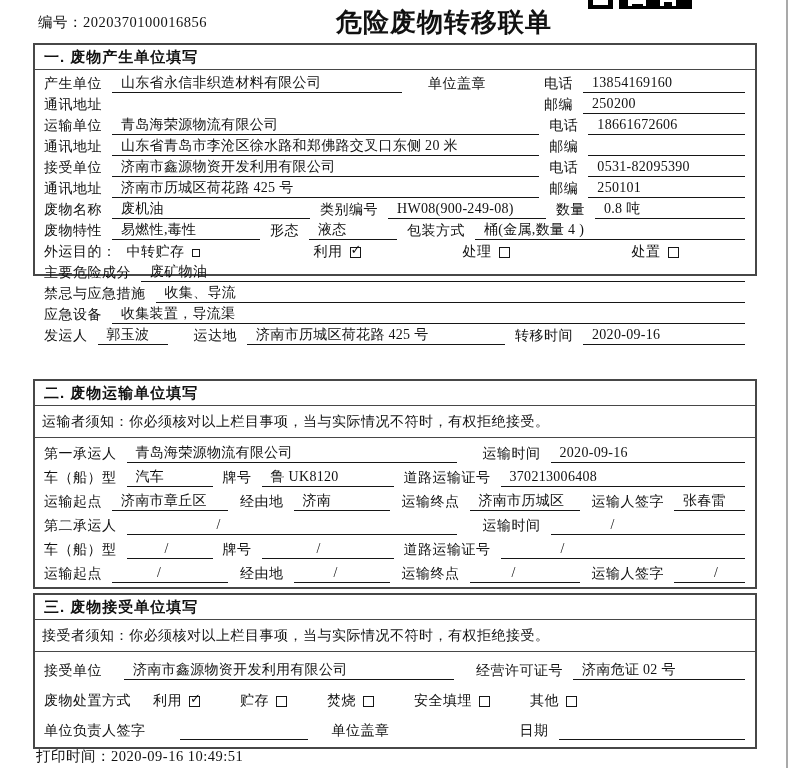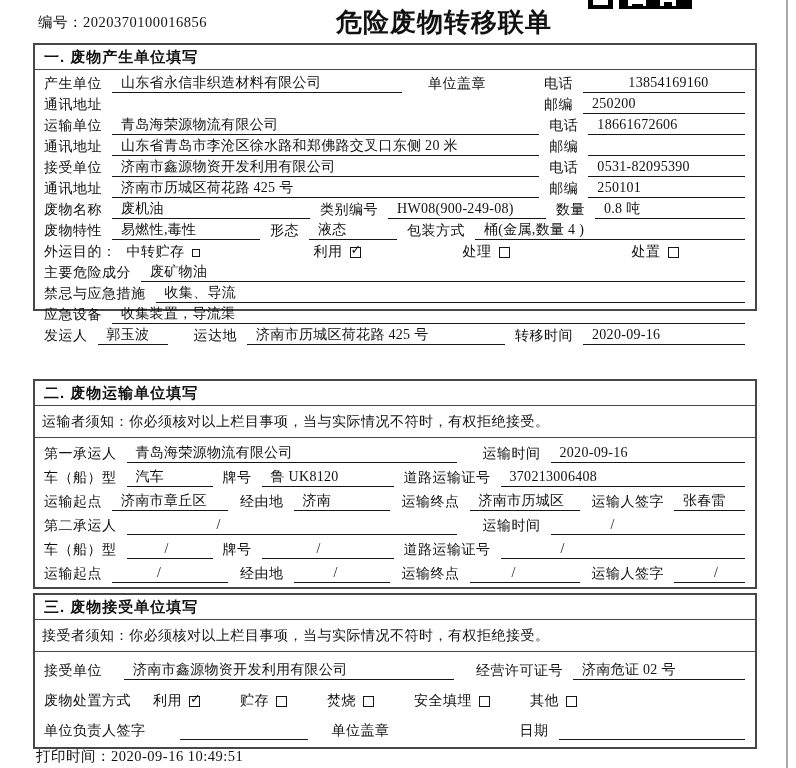--- a/index.html
+++ b/index.html
@@ -22,21 +22,21 @@
   .qr-fragment i.b4 { left:44px; top:4px; width:11px; height:5px; }
   .qr-fragment i.b5 { left:58px; top:0; width:14px; height:9px; }
   .qr-fragment i.b6 { left:76px; top:2px; width:8px; height:7px; }
   .qr-fragment i.b7 { left:88px; top:0; width:16px; height:9px; }
   .qr-fragment i.b8 { left:40px; top:6px; width:64px; height:3px; }
 
   .sec {
     position:absolute; left:33px; width:724px; border:2px solid #474747;
     display:flex; flex-direction:column; background:#fff;
   }
-  .s1 { top:43px;  height:268px; }
+  .s1 { top:43px;  height:233px; }
   .s2 { top:379px; height:210px; }
   .s3 { top:593px; height:156px; }
   .sec-header {
     font-family:"Liberation Sans","DejaVu Sans",sans-serif; font-weight:bold;
     font-size:15px; padding:3px 0 2px 9px; border-bottom:1px solid #474747;
     letter-spacing:1px;
   }
   .sec-notice {
     font-size:14px; padding:7px 0 6px 7px; border-bottom:1px solid #474747;
     letter-spacing:.5px;
@@ -81,21 +81,21 @@
   </div>
 
   <section class="sec s1">
       <div class="sec-header">一. 废物产生单位填写</div>
       <div class="rows">
         <div class="row">
           <span class="lbl">产生单位</span>
           <span class="fld" style="width: 290px;"><span class="val">山东省永信非织造材料有限公司</span></span>
           <span class="lbl" style="margin-left: 16px;">单位盖章</span>
           <span class="lbl" style="margin-left: auto;">电话</span>
-          <span class="fld" style="width: 162px; text-align: center;"><span class="val">13854169160</span></span>
+          <span class="fld" style="width: 162px;"><span class="val">13854169160</span></span>
         </div>
         <div class="row">
           <span class="lbl">通讯地址</span>
           <span class="lbl" style="margin-left: auto;">邮编</span>
           <span class="fld" style="width: 162px;"><span class="val">250200</span></span>
         </div>
         <div class="row">
           <span class="lbl">运输单位</span>
           <span class="fld" style="width: 442px;"><span class="val">青岛海荣源物流有限公司</span></span>
           <span class="lbl" style="margin-left: auto;">电话</span>

